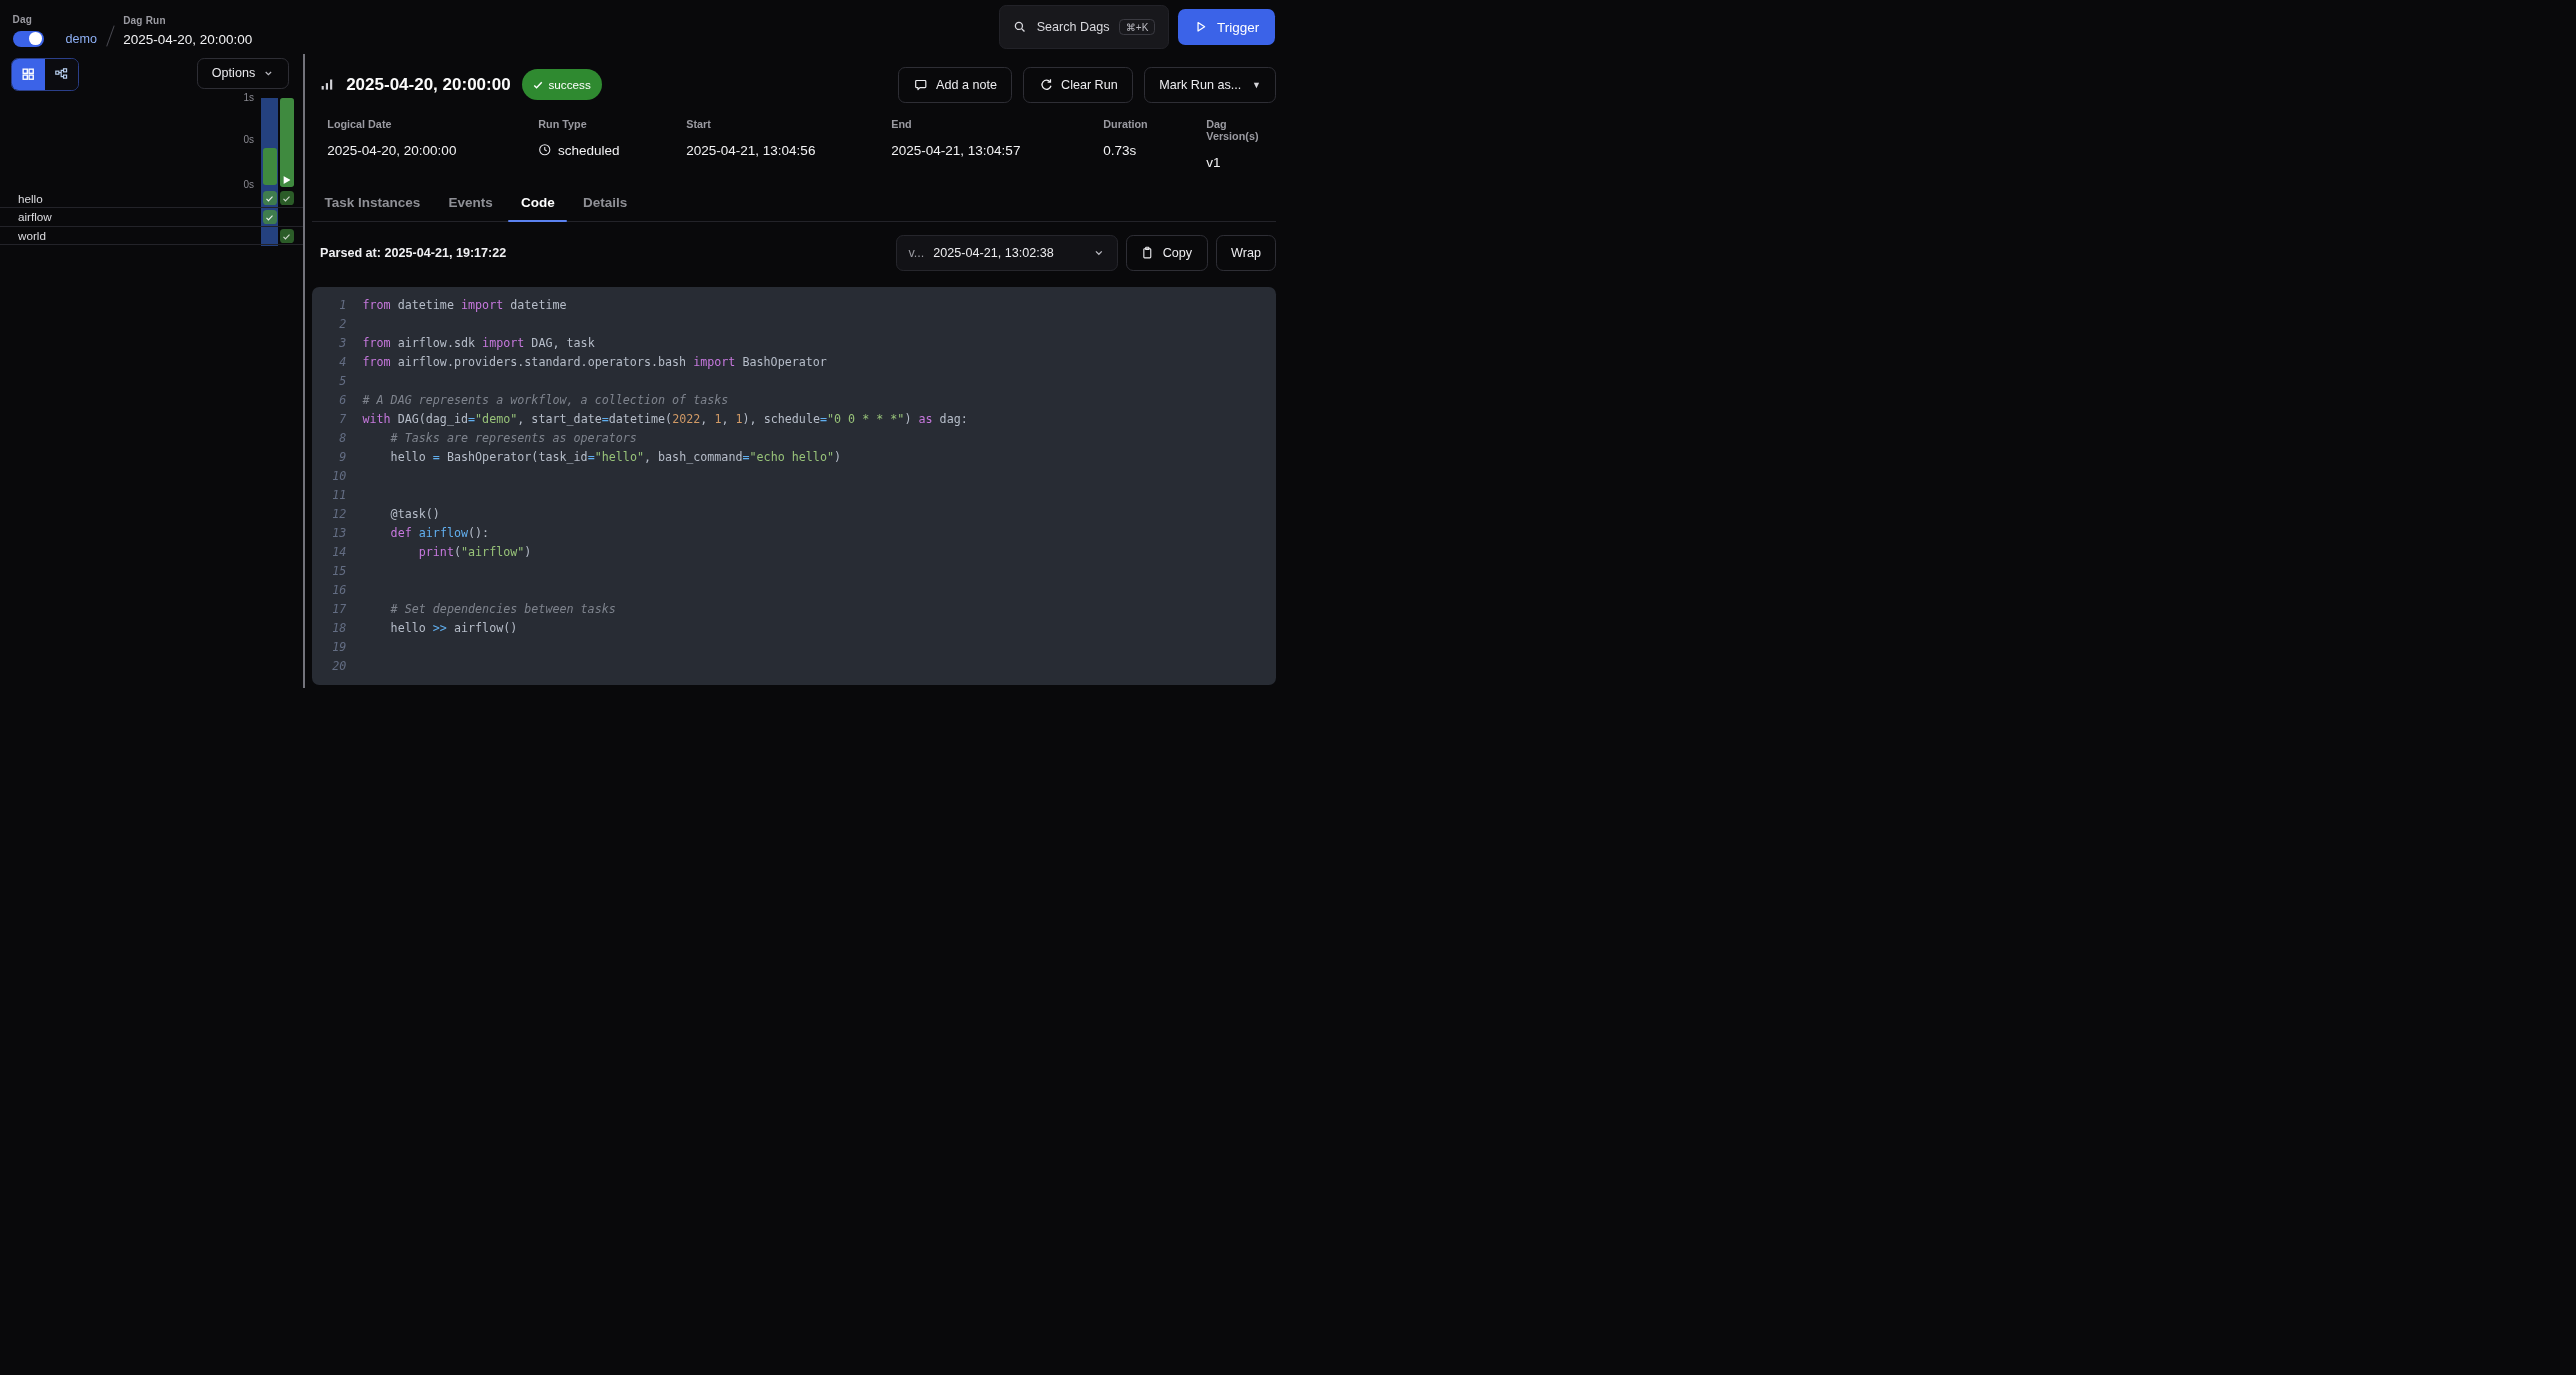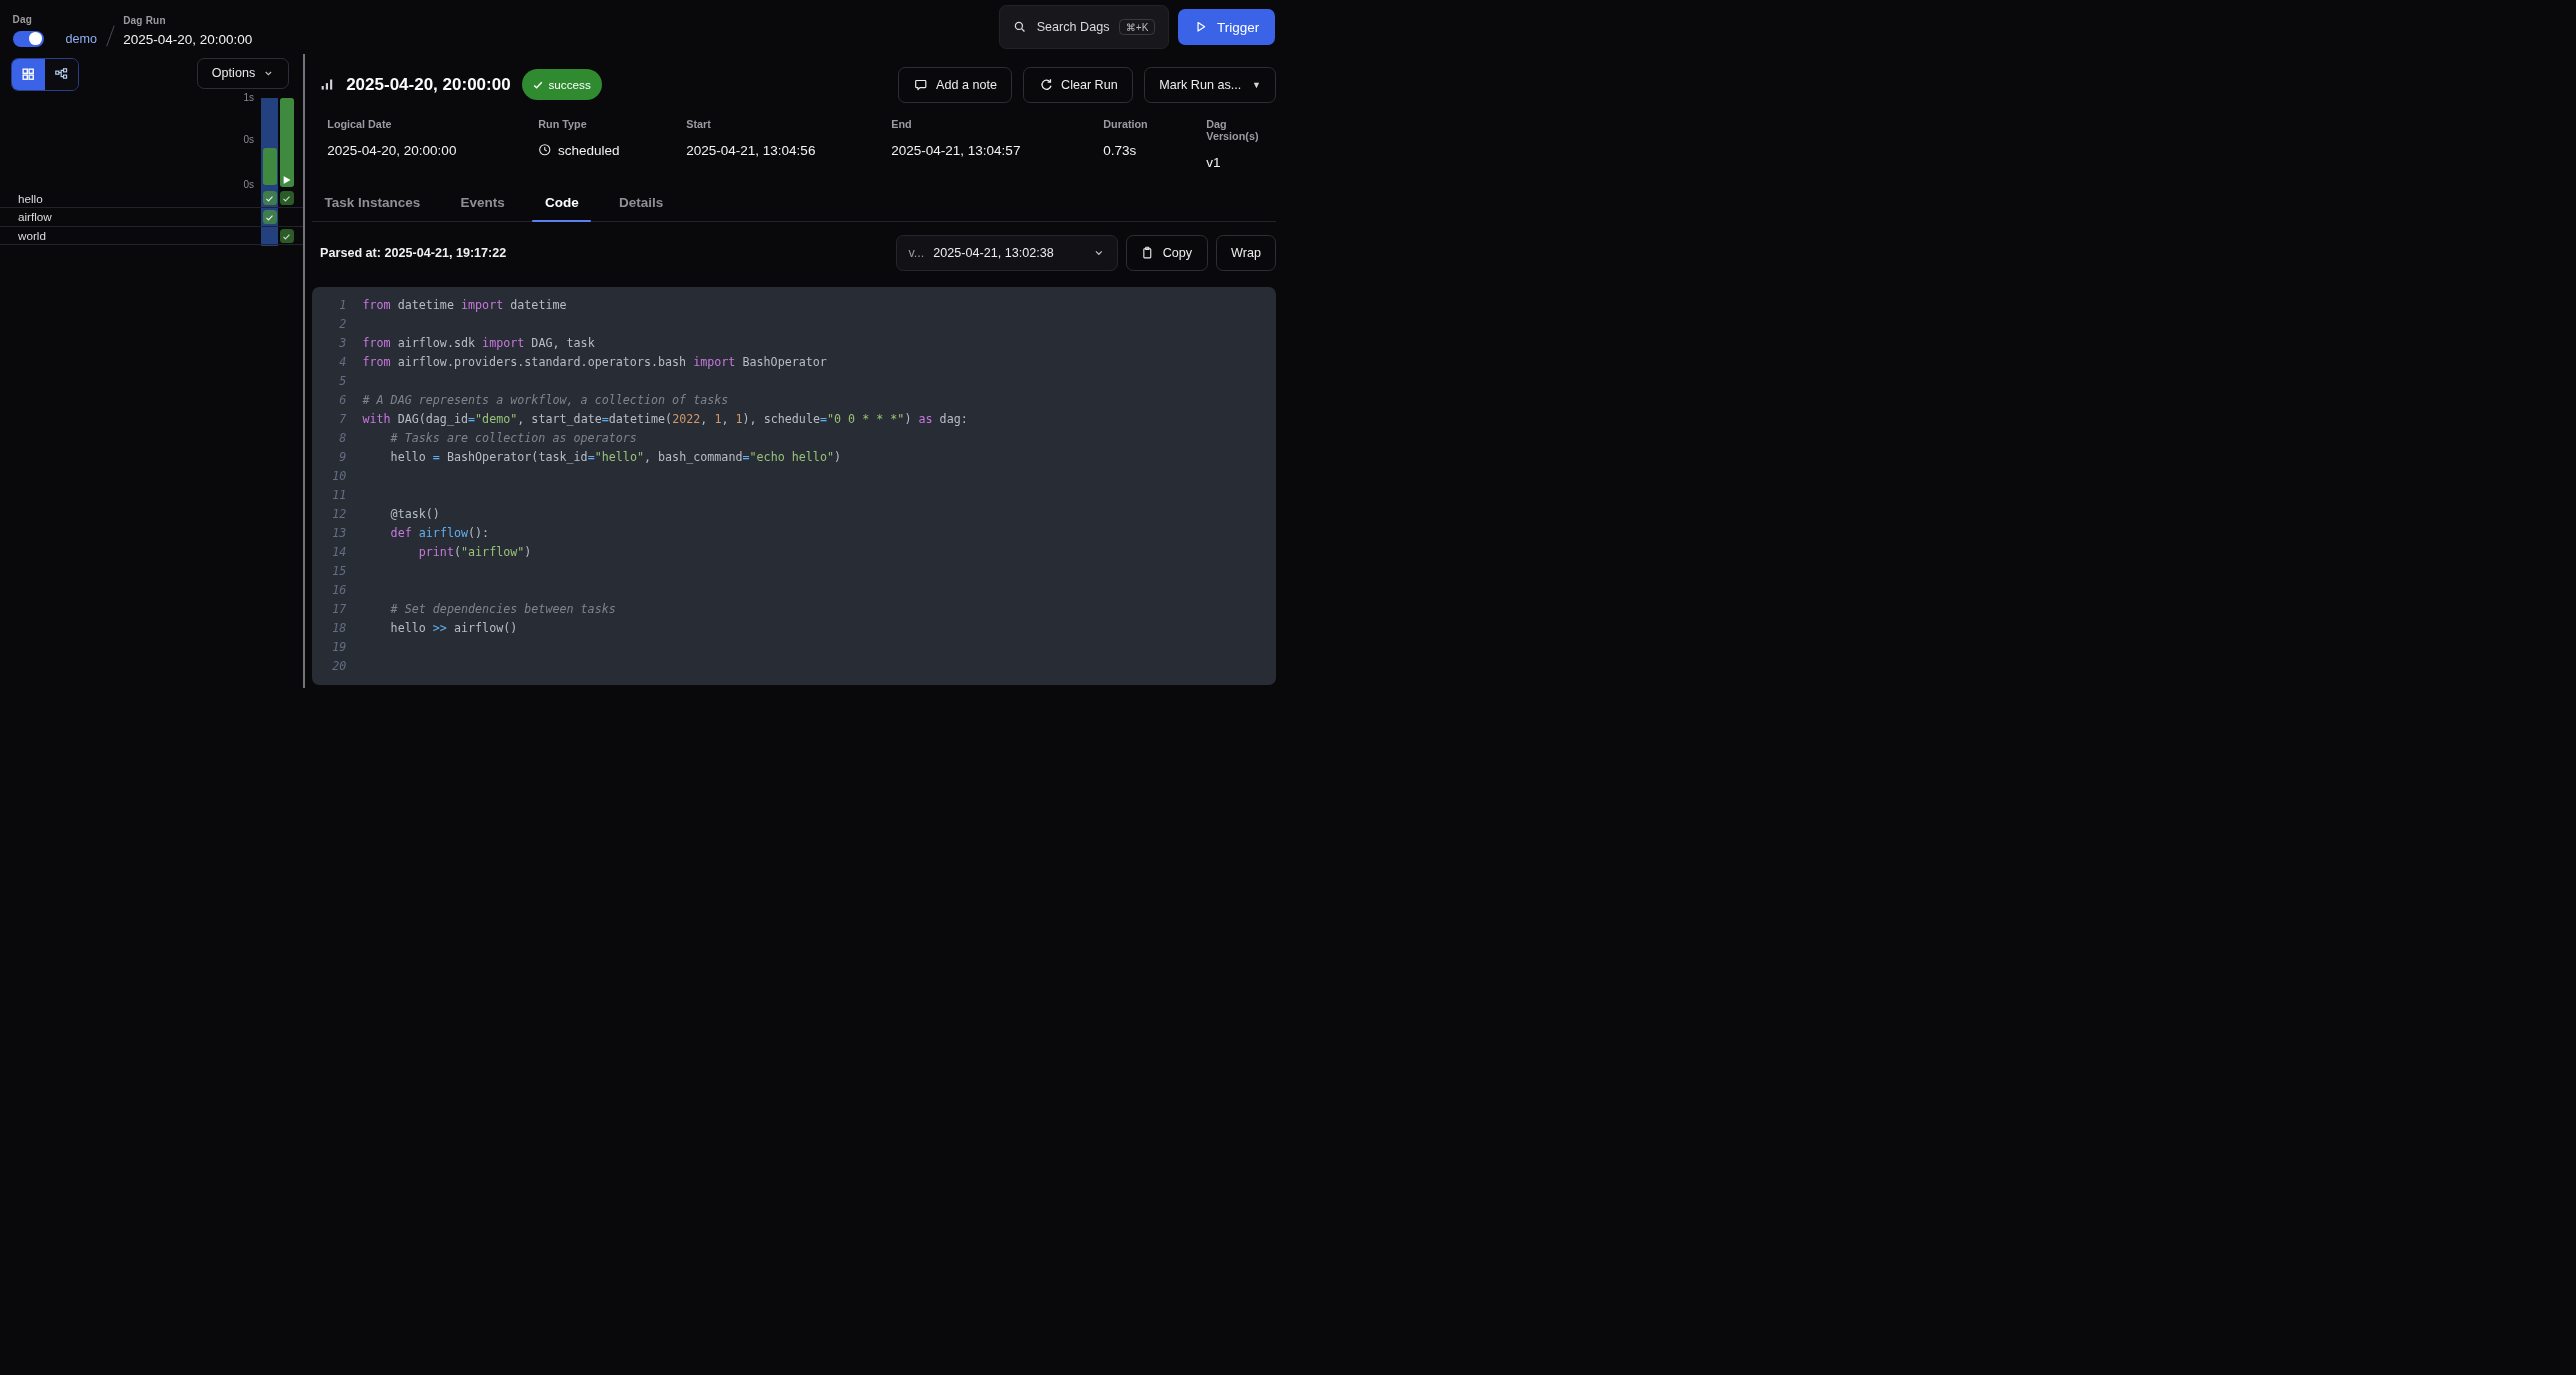--- a/index.html
+++ b/index.html
@@ -73,21 +73,21 @@
     border:0.9px solid #2e2e35; border-radius:7.2px; color:#ededf0; font-size:12.6px; cursor:pointer; }
   .caret { font-size:9px; color:#d5d5da; margin-left:1.8px; }
 
   
   .meta-row { display:grid; grid-template-columns:211px 148px 205px 212px 103px 1fr; padding-left:15.3px; margin-top:14.4px; }
   .meta-label { font-size:10.8px; font-weight:700; color:#9a9aa1; }
   .meta-value { font-size:13.5px; color:#f2f2f4; margin-top:12.6px; display:flex; align-items:center; gap:6.3px; }
   .meta-value .clk { color:#e4e4e8; }
 
   
-  .tabs { display:flex; margin-top:25px; border-bottom:0.9px solid #232329; gap:15px; }
+  .tabs { display:flex; margin-top:25px; border-bottom:0.9px solid #232329; gap:3px; }
   .tab { padding:0 12.6px 11.7px; font-size:13.5px; font-weight:700; color:#8f9096; position:relative; cursor:pointer;
     background:none; border:none; font-family:inherit; }
   .tab.active { color:#fff; }
   .tab.active::after { content:''; position:absolute; left:0; right:0; bottom:-0.9px; height:2.7px;
     background:#5b82f0; border-radius:1.8px; }
 
   
   .code-toolbar { display:flex; justify-content:space-between; align-items:center; margin-top:12.6px; }
   .parsed-at { font-size:12.6px; font-weight:700; padding-left:8.1px; color:#f0f0f3; }
   .ct-right { display:flex; gap:8.1px; align-items:center; }
@@ -365,21 +365,21 @@
 
     <div class="code-panel">
       <div>
           <div class="code-line"><span class="ln">1</span><span class="lc"><span class="tok-kw">from</span><span class="tok-pl"> datetime </span><span class="tok-kw">import</span><span class="tok-pl"> datetime</span></span></div>
           <div class="code-line"><span class="ln">2</span><span class="lc"></span></div>
           <div class="code-line"><span class="ln">3</span><span class="lc"><span class="tok-kw">from</span><span class="tok-pl"> airflow.sdk </span><span class="tok-kw">import</span><span class="tok-pl"> DAG, task</span></span></div>
           <div class="code-line"><span class="ln">4</span><span class="lc"><span class="tok-kw">from</span><span class="tok-pl"> airflow.providers.standard.operators.bash </span><span class="tok-kw">import</span><span class="tok-pl"> BashOperator</span></span></div>
           <div class="code-line"><span class="ln">5</span><span class="lc"></span></div>
           <div class="code-line"><span class="ln">6</span><span class="lc"><span class="tok-com"># A DAG represents a workflow, a collection of tasks</span></span></div>
           <div class="code-line"><span class="ln">7</span><span class="lc"><span class="tok-kw">with</span><span class="tok-pl"> DAG(dag_id</span><span class="tok-op">=</span><span class="tok-str">"demo"</span><span class="tok-pl">, start_date</span><span class="tok-op">=</span><span class="tok-pl">datetime(</span><span class="tok-num">2022</span><span class="tok-pl">, </span><span class="tok-num">1</span><span class="tok-pl">, </span><span class="tok-num">1</span><span class="tok-pl">), schedule</span><span class="tok-op">=</span><span class="tok-str">"0 0 * * *"</span><span class="tok-pl">) </span><span class="tok-kw">as</span><span class="tok-pl"> dag:</span></span></div>
-          <div class="code-line"><span class="ln">8</span><span class="lc"><span class="tok-com">    # Tasks are collection as operators</span></span></div>
+          <div class="code-line"><span class="ln">8</span><span class="lc"><span class="tok-com">    # Tasks are represents as operators</span></span></div>
           <div class="code-line"><span class="ln">9</span><span class="lc"><span class="tok-pl">    hello </span><span class="tok-op">=</span><span class="tok-pl"> BashOperator(task_id</span><span class="tok-op">=</span><span class="tok-str">"hello"</span><span class="tok-pl">, bash_command</span><span class="tok-op">=</span><span class="tok-str">"echo hello"</span><span class="tok-pl">)</span></span></div>
           <div class="code-line"><span class="ln">10</span><span class="lc"></span></div>
           <div class="code-line"><span class="ln">11</span><span class="lc"></span></div>
           <div class="code-line"><span class="ln">12</span><span class="lc"><span class="tok-pl">    @task()</span></span></div>
           <div class="code-line"><span class="ln">13</span><span class="lc"><span class="tok-pl">    </span><span class="tok-kw">def</span><span class="tok-pl"> </span><span class="tok-fn">airflow</span><span class="tok-pl">():</span></span></div>
           <div class="code-line"><span class="ln">14</span><span class="lc"><span class="tok-pl">        </span><span class="tok-kw">print</span><span class="tok-pl">(</span><span class="tok-str">"airflow"</span><span class="tok-pl">)</span></span></div>
           <div class="code-line"><span class="ln">15</span><span class="lc"></span></div>
           <div class="code-line"><span class="ln">16</span><span class="lc"></span></div>
           <div class="code-line"><span class="ln">17</span><span class="lc"><span class="tok-com">    # Set dependencies between tasks</span></span></div>
           <div class="code-line"><span class="ln">18</span><span class="lc"><span class="tok-pl">    hello </span><span class="tok-op">&gt;&gt;</span><span class="tok-pl"> airflow()</span></span></div>

